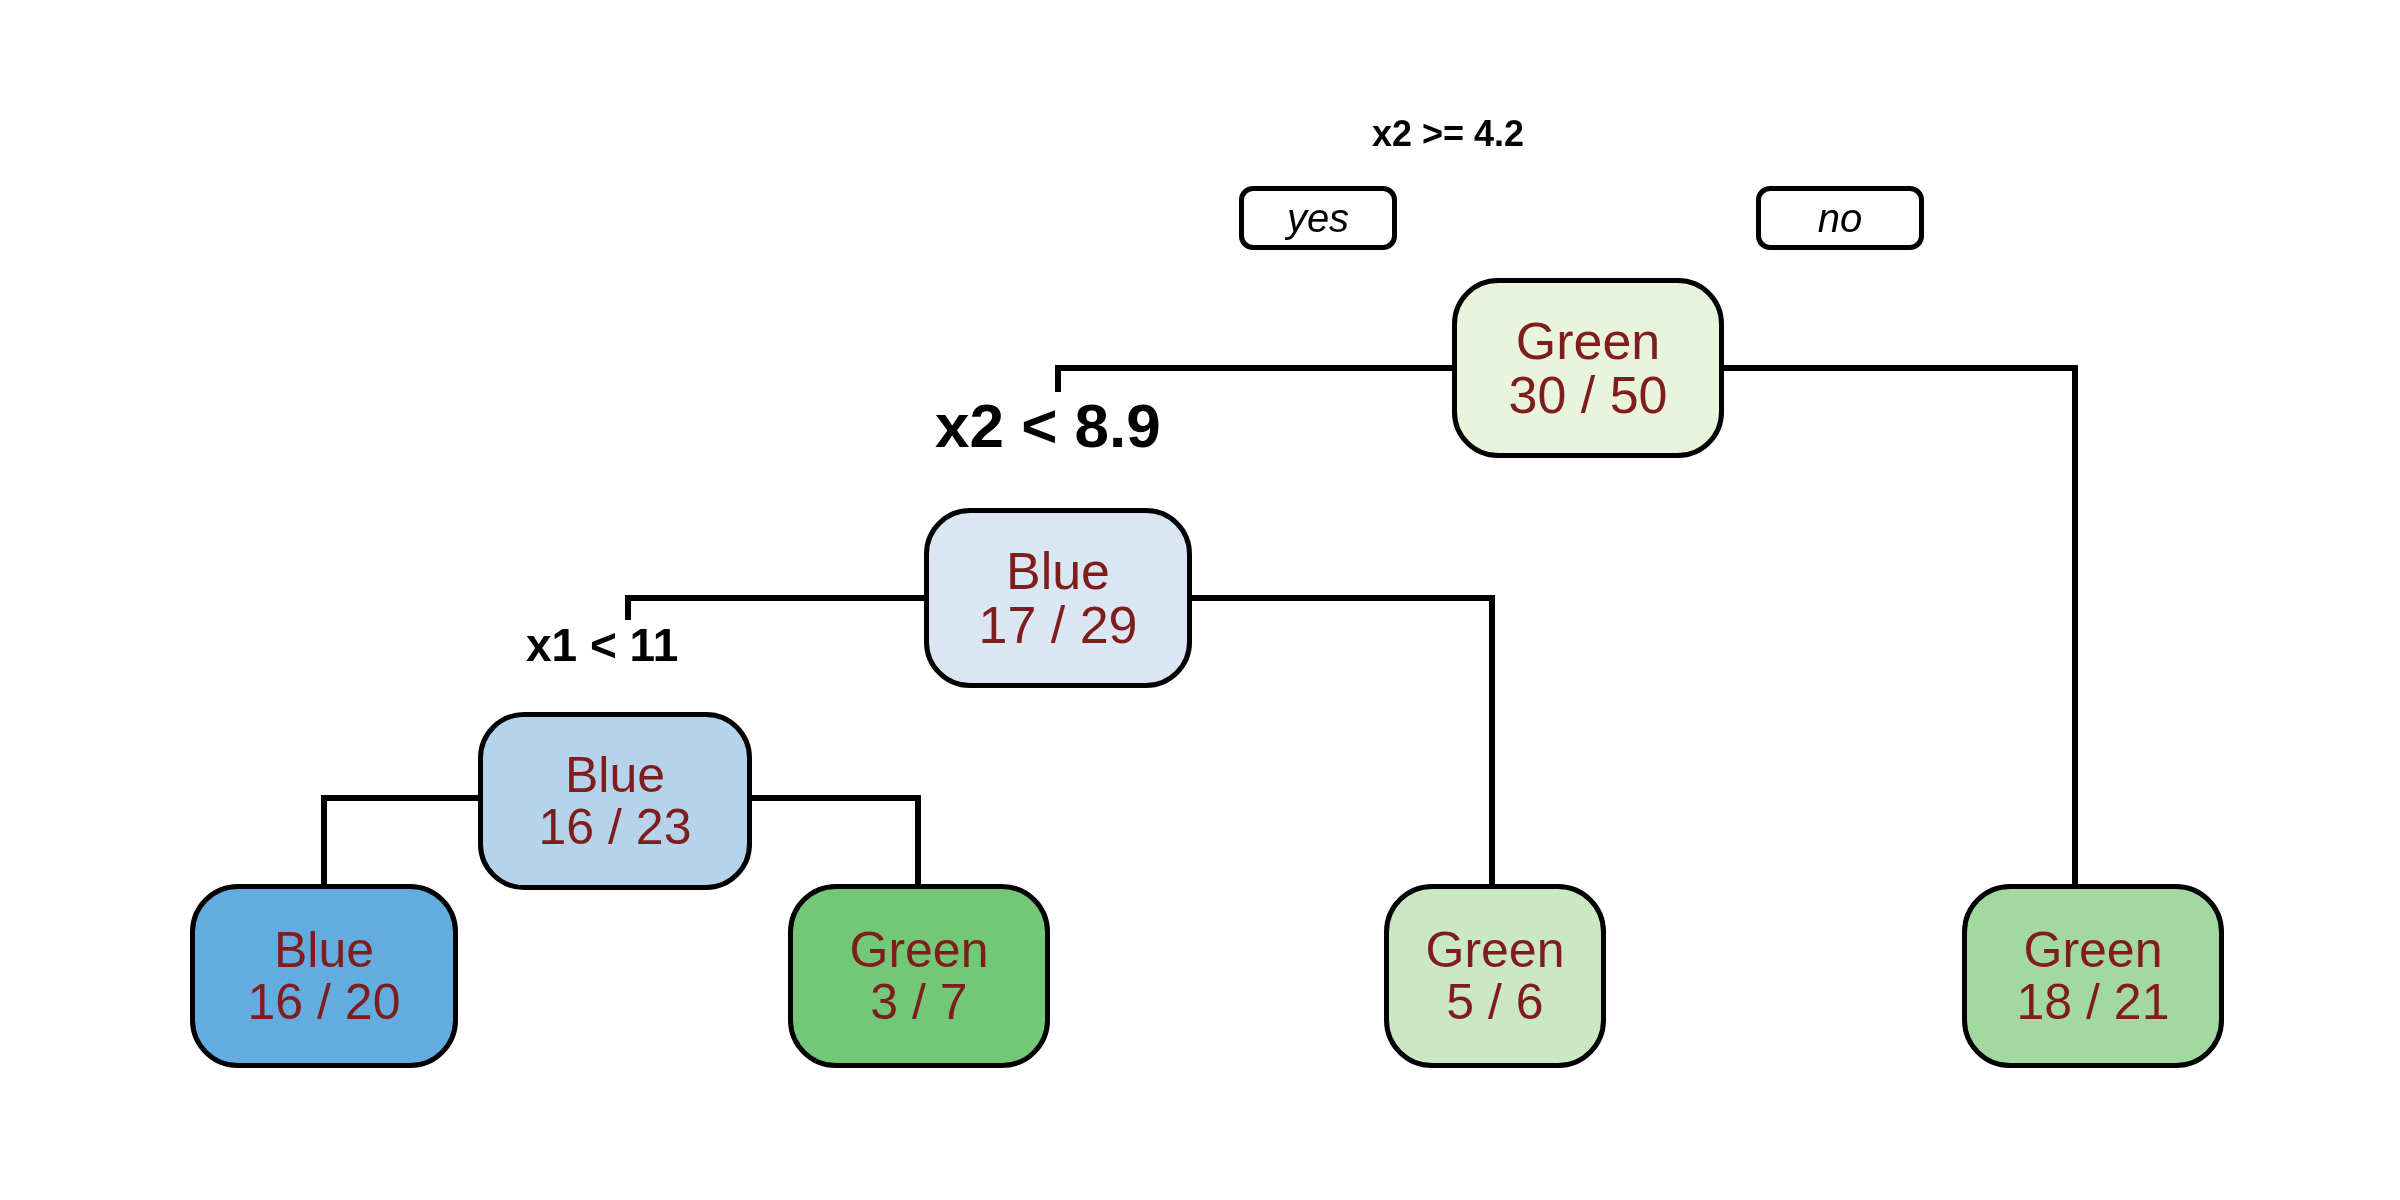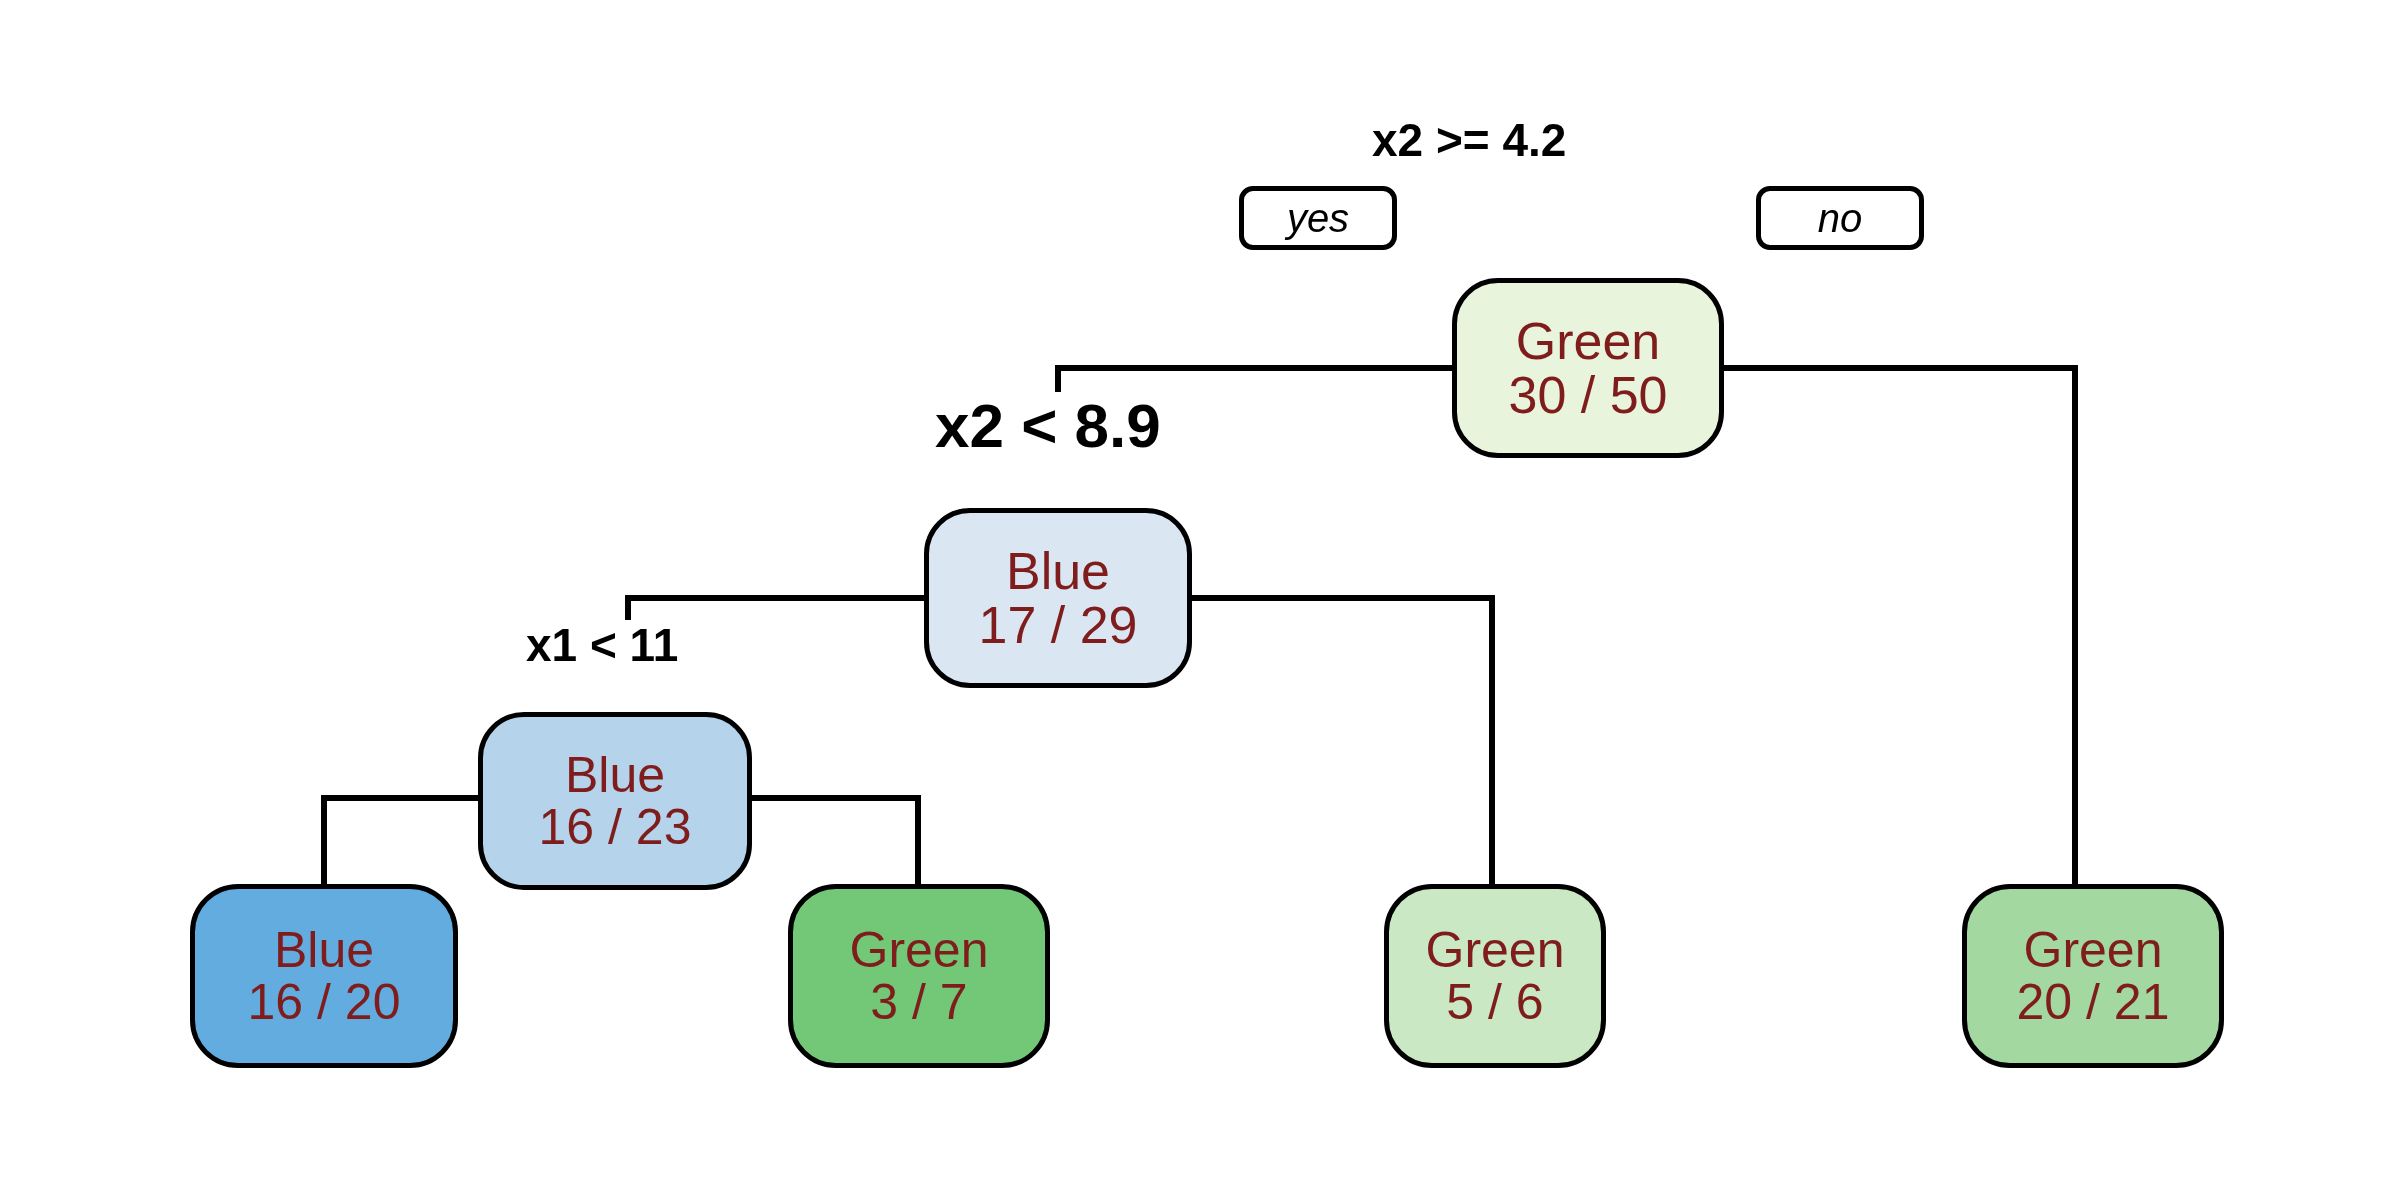--- a/index.html
+++ b/index.html
@@ -81,21 +81,21 @@
       <path d="M 924 598 L 628 598 L 628 620"></path>
 
       <path d="M 1192 598 L 1492 598 L 1492 884"></path>
 
       <path d="M 478 798 L 324 798 L 324 884"></path>
 
       <path d="M 752 798 L 918 798 L 918 884"></path>
     </g>
   </svg>
 
-  <div class="split-label" style="left:1372px; top:113px; font-size:46px;">x2 &gt;= 4.2</div>
+  <div class="split-label" style="left:1372px; top:113px; font-size:36px;">x2 &gt;= 4.2</div>
   <div class="split-label" style="left:935px; top:390px; font-size:62px;">x2 &lt; 8.9</div>
   <div class="split-label" style="left:526px; top:618px; font-size:46px;">x1 &lt; 11</div>
 
   <div class="branch-chip" style="left:1232px; top:186px; width:158px; height:64px; font-size:40px;margin-left:7px;">
     <span>yes</span>
   </div>
   <div class="branch-chip" style="left:1756px; top:186px; width:168px; height:64px; font-size:40px;">
     <span>no</span>
   </div>
 
@@ -124,16 +124,16 @@
     <span class="node-count-label">3 / 7</span>
   </div>
 
   <div class="tree-node" style="left:1384px; top:884px; width:222px; height:184px; border-radius:48px; background:#cbe8c4; font-size:50px;">
     <span class="node-class-label">Green</span>
     <span class="node-count-label">5 / 6</span>
   </div>
 
   <div class="tree-node" style="left:1962px; top:884px; width:262px; height:184px; border-radius:48px; background:#a3d9a0; font-size:50px;">
     <span class="node-class-label">Green</span>
-    <span class="node-count-label">20 / 21</span>
+    <span class="node-count-label">18 / 21</span>
   </div>
 
 </div>
 
 </body></html>

